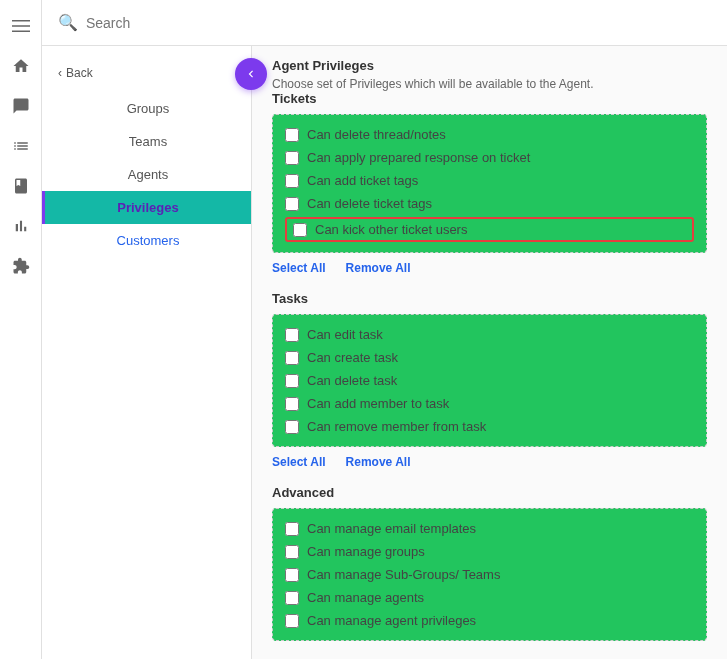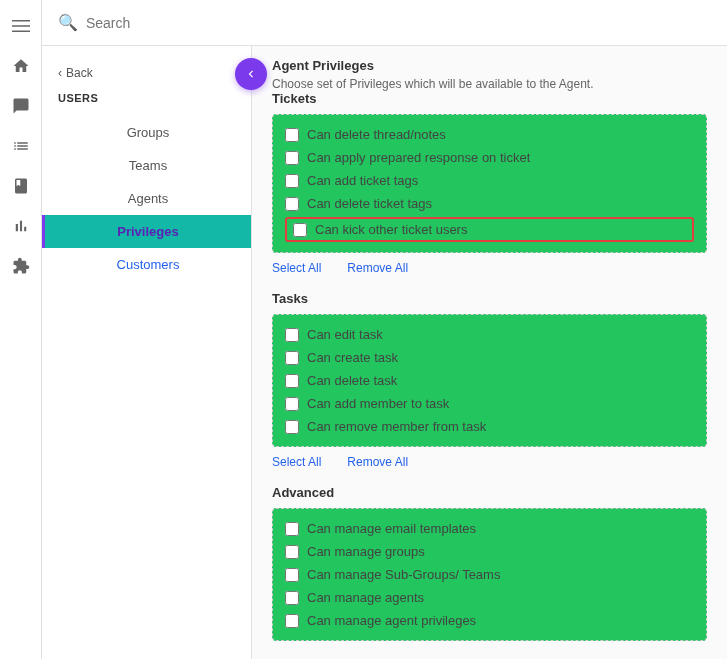--- a/index.html
+++ b/index.html
@@ -168,22 +168,23 @@
     }
     .checkbox-row.highlighted {
       border: 2px solid #e53e3e;
       border-radius: 3px;
       padding: 3px 6px;
       margin: 2px 0;
     }
 
     .select-remove-row {
       display: flex;
-      gap: 26px;
+      gap: 20px;
       margin-bottom: 16px;
+      font-weight: bold;
     }
     .select-all-link, .remove-all-link {
       color: #2563eb;
       font-size: 12px;
       cursor: pointer;
       text-decoration: none;
     }
   </style>
 </head>
 <body>
@@ -244,21 +245,20 @@
             <span>‹</span>
             <span>Back</span>
           </div>
           <div class="back-circle">
             <svg viewBox="0 0 24 24">
                 <path d="M15.41 16.59L10.83 12l4.58-4.59L14 6l-6 6 6 6z"></path>
               </svg>
           </div>
         </div>
       </div>
-      <div class="sidebar-section-title">USERS</div>
       <div class="sidebar-item">
         <span>Groups</span>
       </div>
       <div class="sidebar-item">
         <span>Teams</span>
       </div>
       <div class="sidebar-item">
         <span>Agents</span>
       </div>
       <div class="sidebar-item active">

